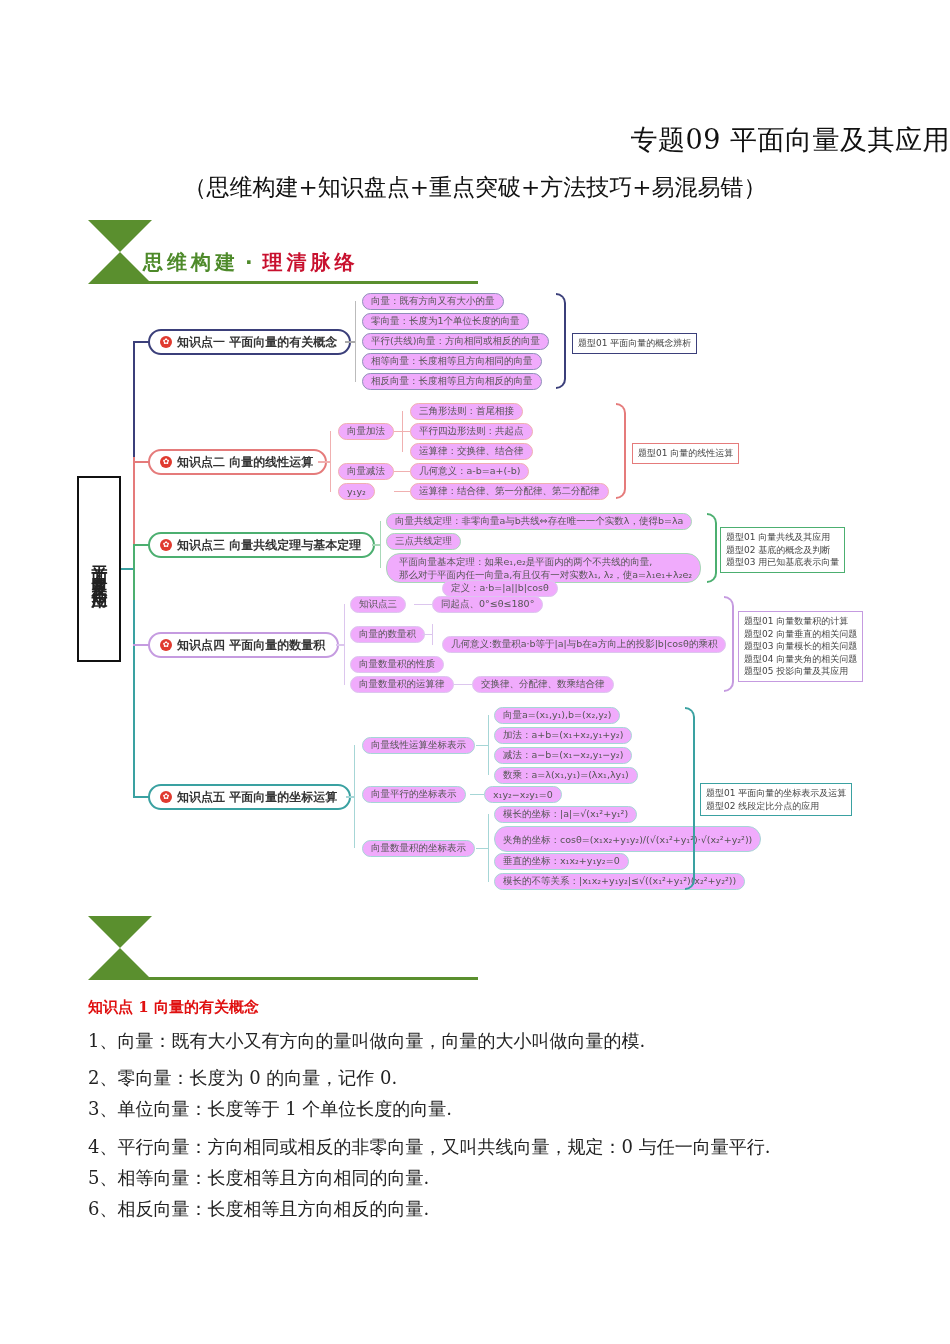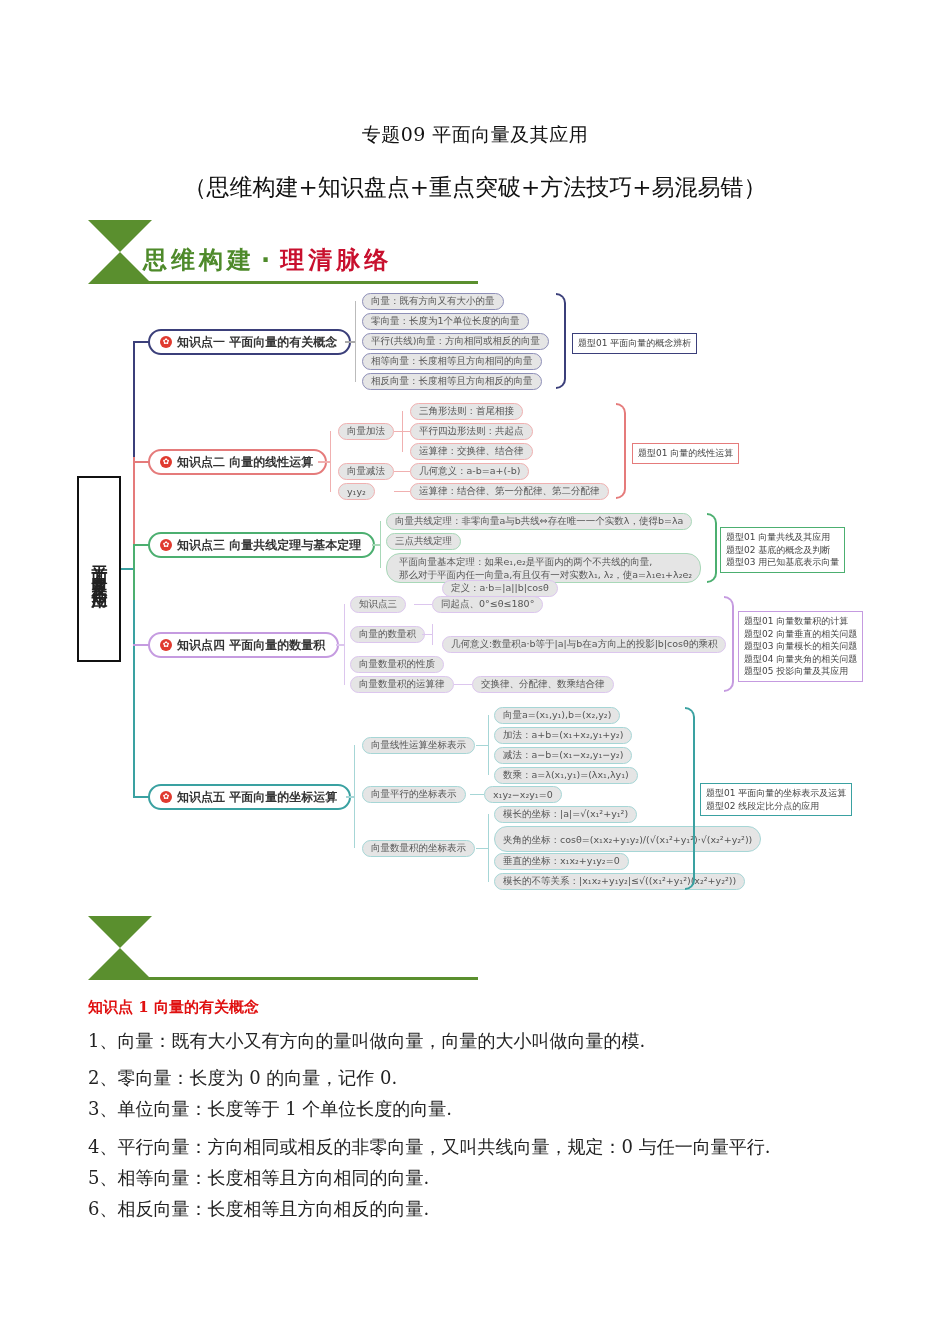--- a/index.html
+++ b/index.html
@@ -1,41 +1,41 @@
 <!DOCTYPE html>
 <html><head>
 <meta charset="utf-8">
 <style>
   * { box-sizing: border-box; margin: 0; padding: 0; }
   html, body { width: 950px; height: 1344px; background: #ffffff; overflow: hidden; }
   body { position: relative; font-family: "DejaVu Sans", sans-serif; color: #222; }
   .abs { position: absolute; }
 
-  .title1 { left: 0; width: 950px; top: 122px; text-align: center; font-family: "DejaVu Serif", serif; font-size: 19px; color: #111; letter-spacing: 0.5px; }
+  .title1 { left: 0; width: 950px; top: 122px; text-align: right; font-family: "DejaVu Serif", serif; font-size: 27px; color: #111; letter-spacing: 0.5px; }
   .title2 { left: 0; width: 950px; top: 172px; text-align: center; font-family: "DejaVu Serif", serif; font-size: 23px; color: #111; }
 
   
   .banner { left: 88px; width: 390px; height: 64px; }
   .banner .hg { position: absolute; left: 0; top: 0; width: 66px; height: 64px; }
   .banner .line { position: absolute; left: 42px; right: 0; bottom: 0; height: 3px; background: #5a8f2e; }
-  .banner .t-green { position: absolute; left: 55px; bottom: 8px; font-size: 24px; font-weight: bold; color: #4e8a2a; letter-spacing: 4px; font-family: "DejaVu Sans", sans-serif; }
+  .banner .t-green { position: absolute; left: 55px; bottom: 8px; font-size: 20px; font-weight: bold; color: #4e8a2a; letter-spacing: 4px; font-family: "DejaVu Sans", sans-serif; }
   .banner .t-dot { color: #4e8a2a; margin: 0 6px; }
   .banner .t-red { color: #c8102e; }
 
   
   .root { left: 77px; top: 476px; width: 44px; height: 186px; border: 2px solid #111; background: #fff; display: flex; align-items: center; justify-content: center; }
   .root span { writing-mode: vertical-rl; text-orientation: upright; font-weight: bold; font-size: 16px; letter-spacing: 4px; color: #222; }
 
   .vline { position: absolute; width: 2px; }
   .hline { position: absolute; height: 2px; }
 
   .kp { position: absolute; height: 26px; border-radius: 14px; border: 2.5px solid; background: #fff; display: flex; align-items: center; padding: 0 12px 0 10px; font-weight: bold; font-size: 12px; color: #333; white-space: nowrap; }
   .kp .star { display: inline-flex; width: 12px; height: 12px; border-radius: 50%; background: #e03a2f; color: #fff; font-size: 8px; align-items: center; justify-content: center; margin-right: 5px; line-height: 1; }
 
-  .pill { position: absolute; height: 17px; border-radius: 9px; border: 1px solid; background: #e5e5e5; font-size: 9.5px; color: #555; padding: 0 8px; display: flex; align-items: center; white-space: nowrap; }
+  .pill { position: absolute; height: 17px; border-radius: 9px; border: 1px solid; background: #f0abfc; font-size: 9.5px; color: #555; padding: 0 8px; display: flex; align-items: center; white-space: nowrap; }
   .pill.tall { height: 30px; border-radius: 14px; flex-direction: column; align-items: flex-start; justify-content: center; line-height: 13px; }
 
   .brace { position: absolute; width: 10px; border: 2px solid; border-left: none; border-radius: 0 10px 10px 0; }
 
   .tbox { position: absolute; border: 1.5px solid; background: #fff; font-size: 9px; color: #444; padding: 3px 5px; line-height: 12.5px; white-space: nowrap; }
 
   
   .kp-heading { left: 88px; top: 998px; font-family: "DejaVu Serif", serif; font-size: 15px; font-weight: bold; color: #e01010; }
   .para { left: 88px; font-family: "DejaVu Serif", serif; font-size: 18px; color: #222; }
 </style>

